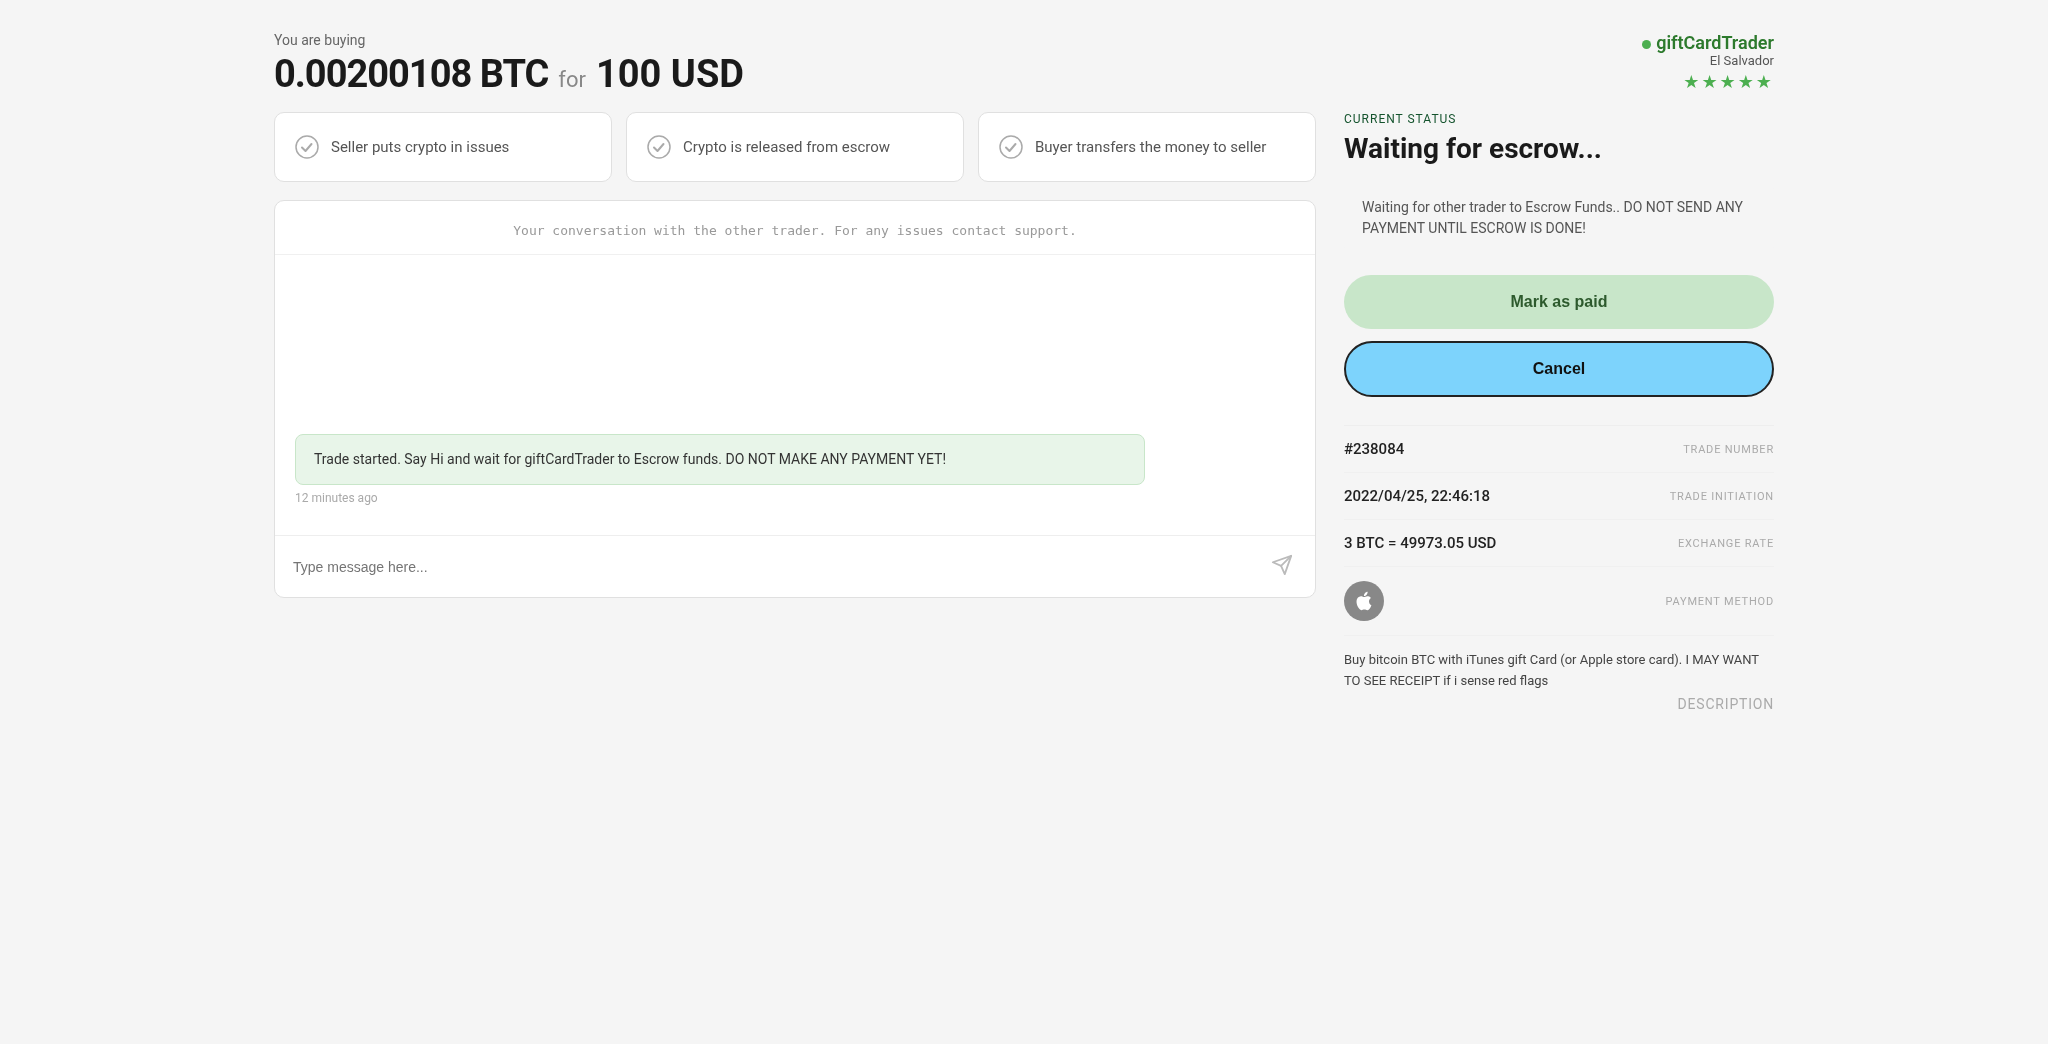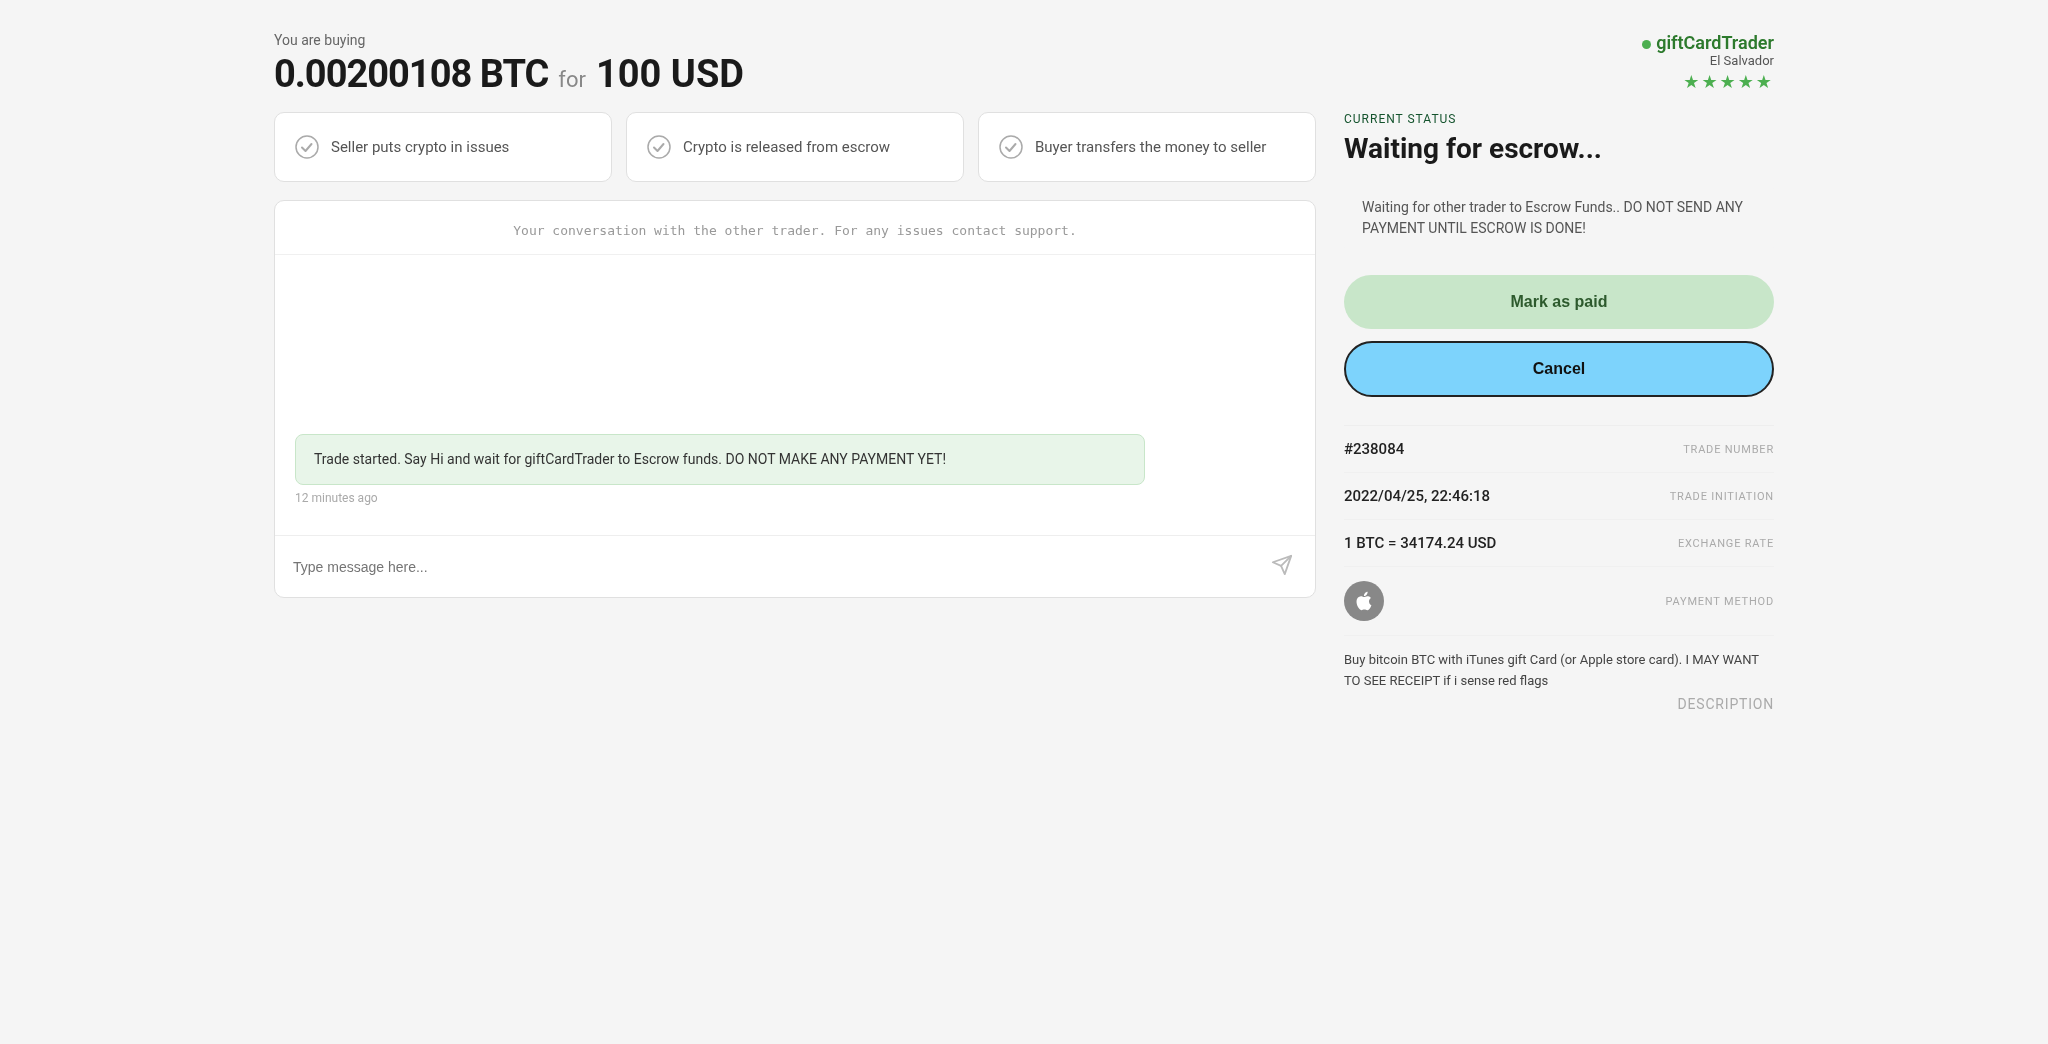--- a/index.html
+++ b/index.html
@@ -359,21 +359,21 @@
       <div class="trade-details">
         <div class="trade-row">
           <span class="trade-row-value">#238084</span>
           <span class="trade-row-label">TRADE NUMBER</span>
         </div>
         <div class="trade-row">
           <span class="trade-row-value">2022/04/25, 22:46:18</span>
           <span class="trade-row-label">TRADE INITIATION</span>
         </div>
         <div class="trade-row">
-          <span class="trade-row-value">1 BTC = 34174.24 USD</span>
+          <span class="trade-row-value">3 BTC = 49973.05 USD</span>
           <span class="trade-row-label">EXCHANGE RATE</span>
         </div>
         <div class="payment-method-row">
           <div class="apple-icon">
             <svg width="22" height="22" viewBox="0 0 24 24" fill="white">
               <path d="M18.71 19.5c-.83 1.24-1.71 2.45-3.05 2.47-1.34.03-1.77-.79-3.29-.79-1.53 0-2 .77-3.27.82-1.31.05-2.3-1.32-3.14-2.53C4.25 17 2.94 12.45 4.7 9.39c.87-1.52 2.43-2.48 4.12-2.51 1.28-.02 2.5.87 3.29.87.78 0 2.26-1.07 3.8-.91.65.03 2.47.26 3.64 1.98-.09.06-2.17 1.28-2.15 3.81.03 3.02 2.65 4.03 2.68 4.04-.03.07-.42 1.44-1.38 2.83M13 3.5c.73-.83 1.94-1.46 2.94-1.5.13 1.17-.34 2.35-1.04 3.19-.69.85-1.83 1.51-2.95 1.42-.15-1.15.41-2.35 1.05-3.11z"></path>
             </svg>
           </div>
           <span class="trade-row-label">PAYMENT METHOD</span>
         </div>

